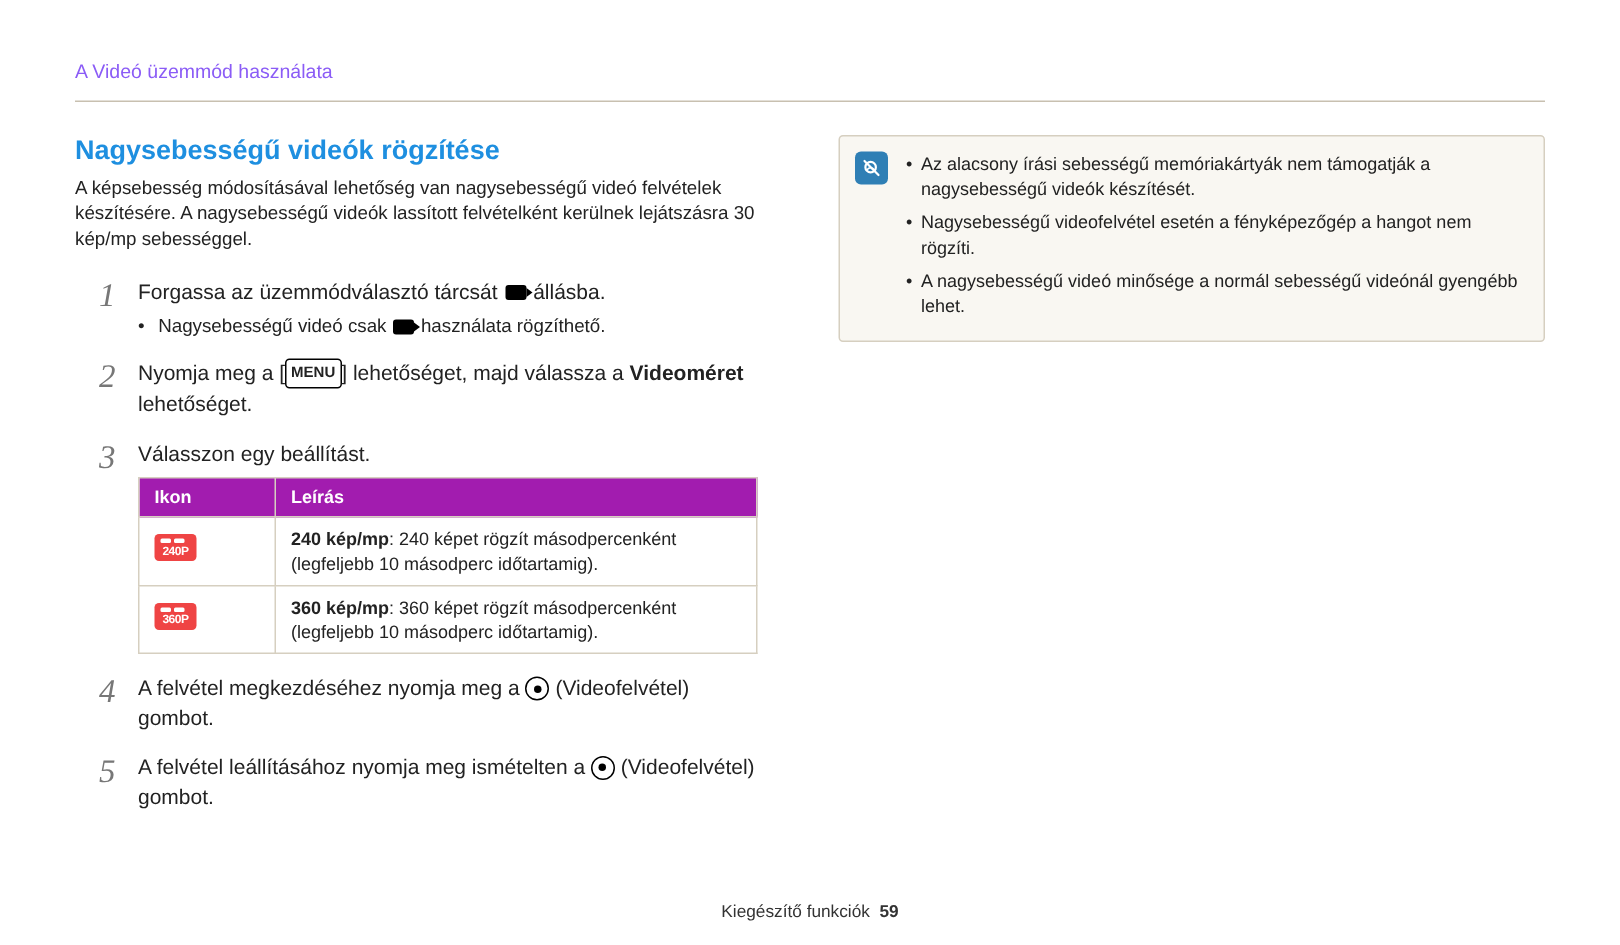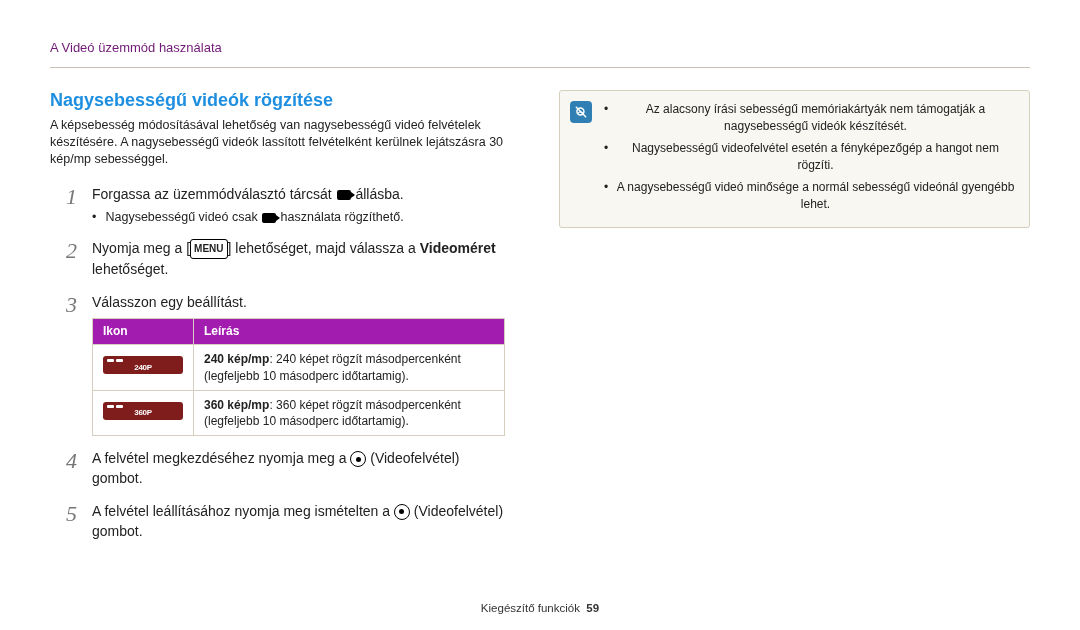--- a/index.html
+++ b/index.html
@@ -10,21 +10,21 @@
     background:#fff;
     width:1080px;
     height:630px;
     position:relative;
   }
   .page{
     padding:40px 50px 0 50px;
   }
   .breadcrumb{
     font-size:13px;
-    color:#701a75;
+    color:#8b5cf6;
     font-weight:400;
     margin-bottom:12px;
   }
   .rule{
     border:none;
     border-top:1px solid #c8c0b0;
     margin:0 0 22px 0;
   }
   .cols{
     display:flex;
@@ -141,25 +141,24 @@
     border:1px solid #d6cfc0;
   }
   table.options td{
     border:1px solid #d6cfc0;
     padding:6px 10px;
     vertical-align:middle;
     line-height:1.35;
   }
   .fps-icon{
     display:inline-block;
-    width:40px;height:18px;
-    background:#7f1d1d;
+    width:28px;height:18px;
+    background:#ef4444;
     border-radius:3px;
     position:relative;
-    padding-left:40px;
   }
   .fps-icon span{
     position:absolute;
     bottom:1px;left:0;right:0;
     text-align:center;
     color:#fff;
     font-size:8px;
     font-weight:700;
     letter-spacing:-0.3px;
   }
@@ -181,21 +180,20 @@
     font-size:12px;
     line-height:1.45;
   }
   .note-box ul{
     margin:0;padding:0;list-style:none;
   }
   .note-box ul li{
     position:relative;
     padding-left:10px;
     margin-bottom:4px;
-    text-align:center;
   }
   .note-box ul li::before{
     content:"•";
     position:absolute;left:0;top:0;
   }
   .note-icon{
     position:absolute;
     left:10px;top:10px;
     width:22px;height:22px;
     border-radius:4px;

